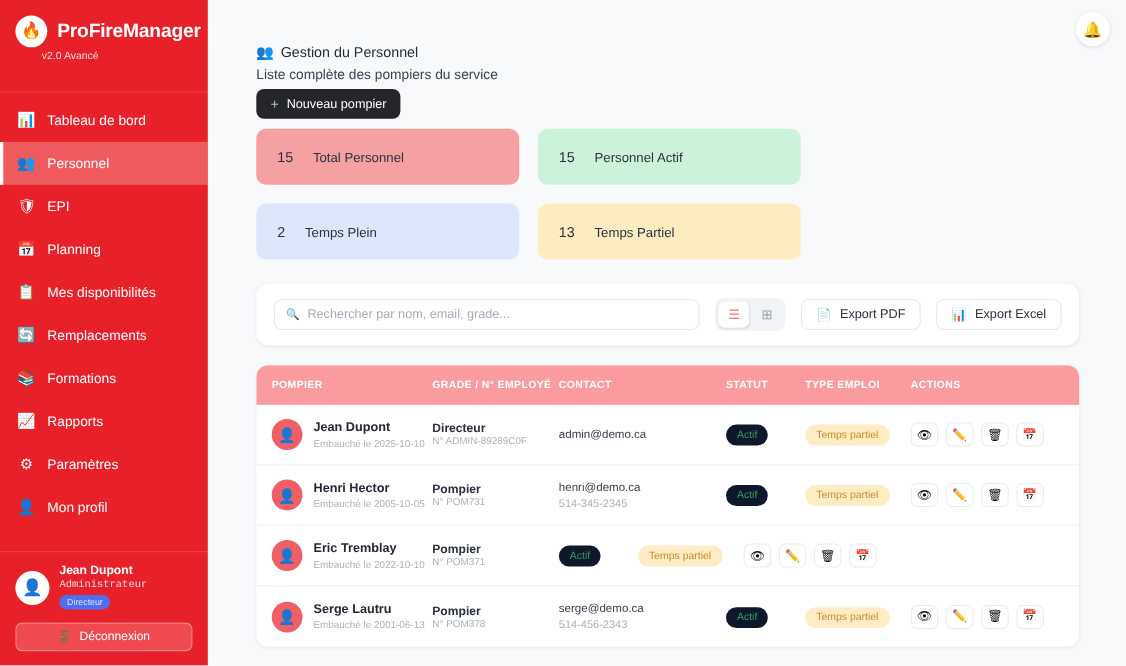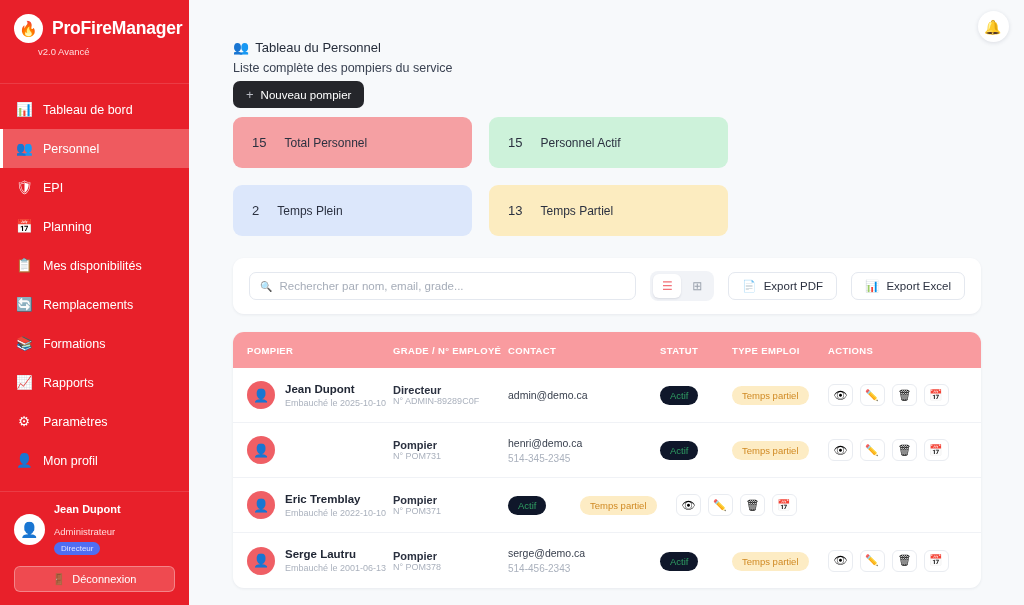--- a/index.html
+++ b/index.html
@@ -39,21 +39,21 @@
   .nav-item.active { background: #ef5a5f; box-shadow: inset 3px 0 0 #ffffff; }
 
   .side-foot { margin-top: auto; border-top: 1px solid rgba(255,255,255,.13); padding: 11px 14px 13px; }
   .user-row { display: flex; align-items: center; gap: 9px; }
   .avatar-sm {
     width: 31px; height: 31px; border-radius: 50%; background: #fff;
     display: flex; align-items: center; justify-content: center; font-size: 15px; line-height: 1;
     flex: 0 0 31px;
   }
   .user-name { color: #fff; font-size: 11px; font-weight: bold; }
-  .user-role { color: #ffd9da; font-size: 9.5px; margin-top: 11px; }
+  .user-role { color: #ffd9da; font-size: 9.5px; margin-top: 1px; font-family: Liberation Mono, monospace; }
   .badge-role {
     display: inline-block; margin-top: 3px; background: #4f6ef2; color: #dfe4ff;
     font-size: 8px; padding: 2px 7px; border-radius: 8px;
   }
   .logout {
     margin-top: 11px; width: 100%; height: 26px;
     background: #ef4a50; border: 1px solid rgba(255,255,255,.32); border-radius: 6px;
     color: #fff; font-size: 11px; display: flex; align-items: center; justify-content: center; gap: 6px;
     cursor: pointer; font-family: inherit;
   }
@@ -230,21 +230,21 @@
       </button>
     </div>
   </aside>
 
   <section class="main">
     <div class="bell-btn">🔔</div>
 
     <div class="content">
       <div class="page-head-title">
         <span>👥</span>
-        <span>Tableau du Personnel</span>
+        <span>Gestion du Personnel</span>
       </div>
       <div class="page-head-sub">Liste complète des pompiers du service</div>
       <button class="btn-new">
         <span class="plus">+</span>
         <span>Nouveau pompier</span>
       </button>
 
       <div class="stats" id="stats">
           <div class="stat" style="background: rgb(245, 160, 163);">
             <span class="num">15</span>
@@ -318,20 +318,24 @@
                   <div class="act">✏️</div>
                   <div class="act">🗑</div>
                   <div class="act">📅</div>
                 </div>
               </div>
             </div>
             <div class="trow">
               <div class="c-pompier">
                 <div class="person">
                   <div class="avatar-row">👤</div>
+                  <div>
+                    <div class="p-name">Henri Hector</div>
+                    <div class="p-sub">Embauché le 2005-10-05</div>
+                  </div>
                 </div>
               </div>
               <div class="c-grade">
                 <div class="g-main">Pompier</div>
                 <div class="g-sub">N° POM731</div>
               </div>
               <div class="c-contact">
                 <div class="ct-main">henri@demo.ca</div>
                 <div class="ct-sub">514-345-2345</div>
               </div>

